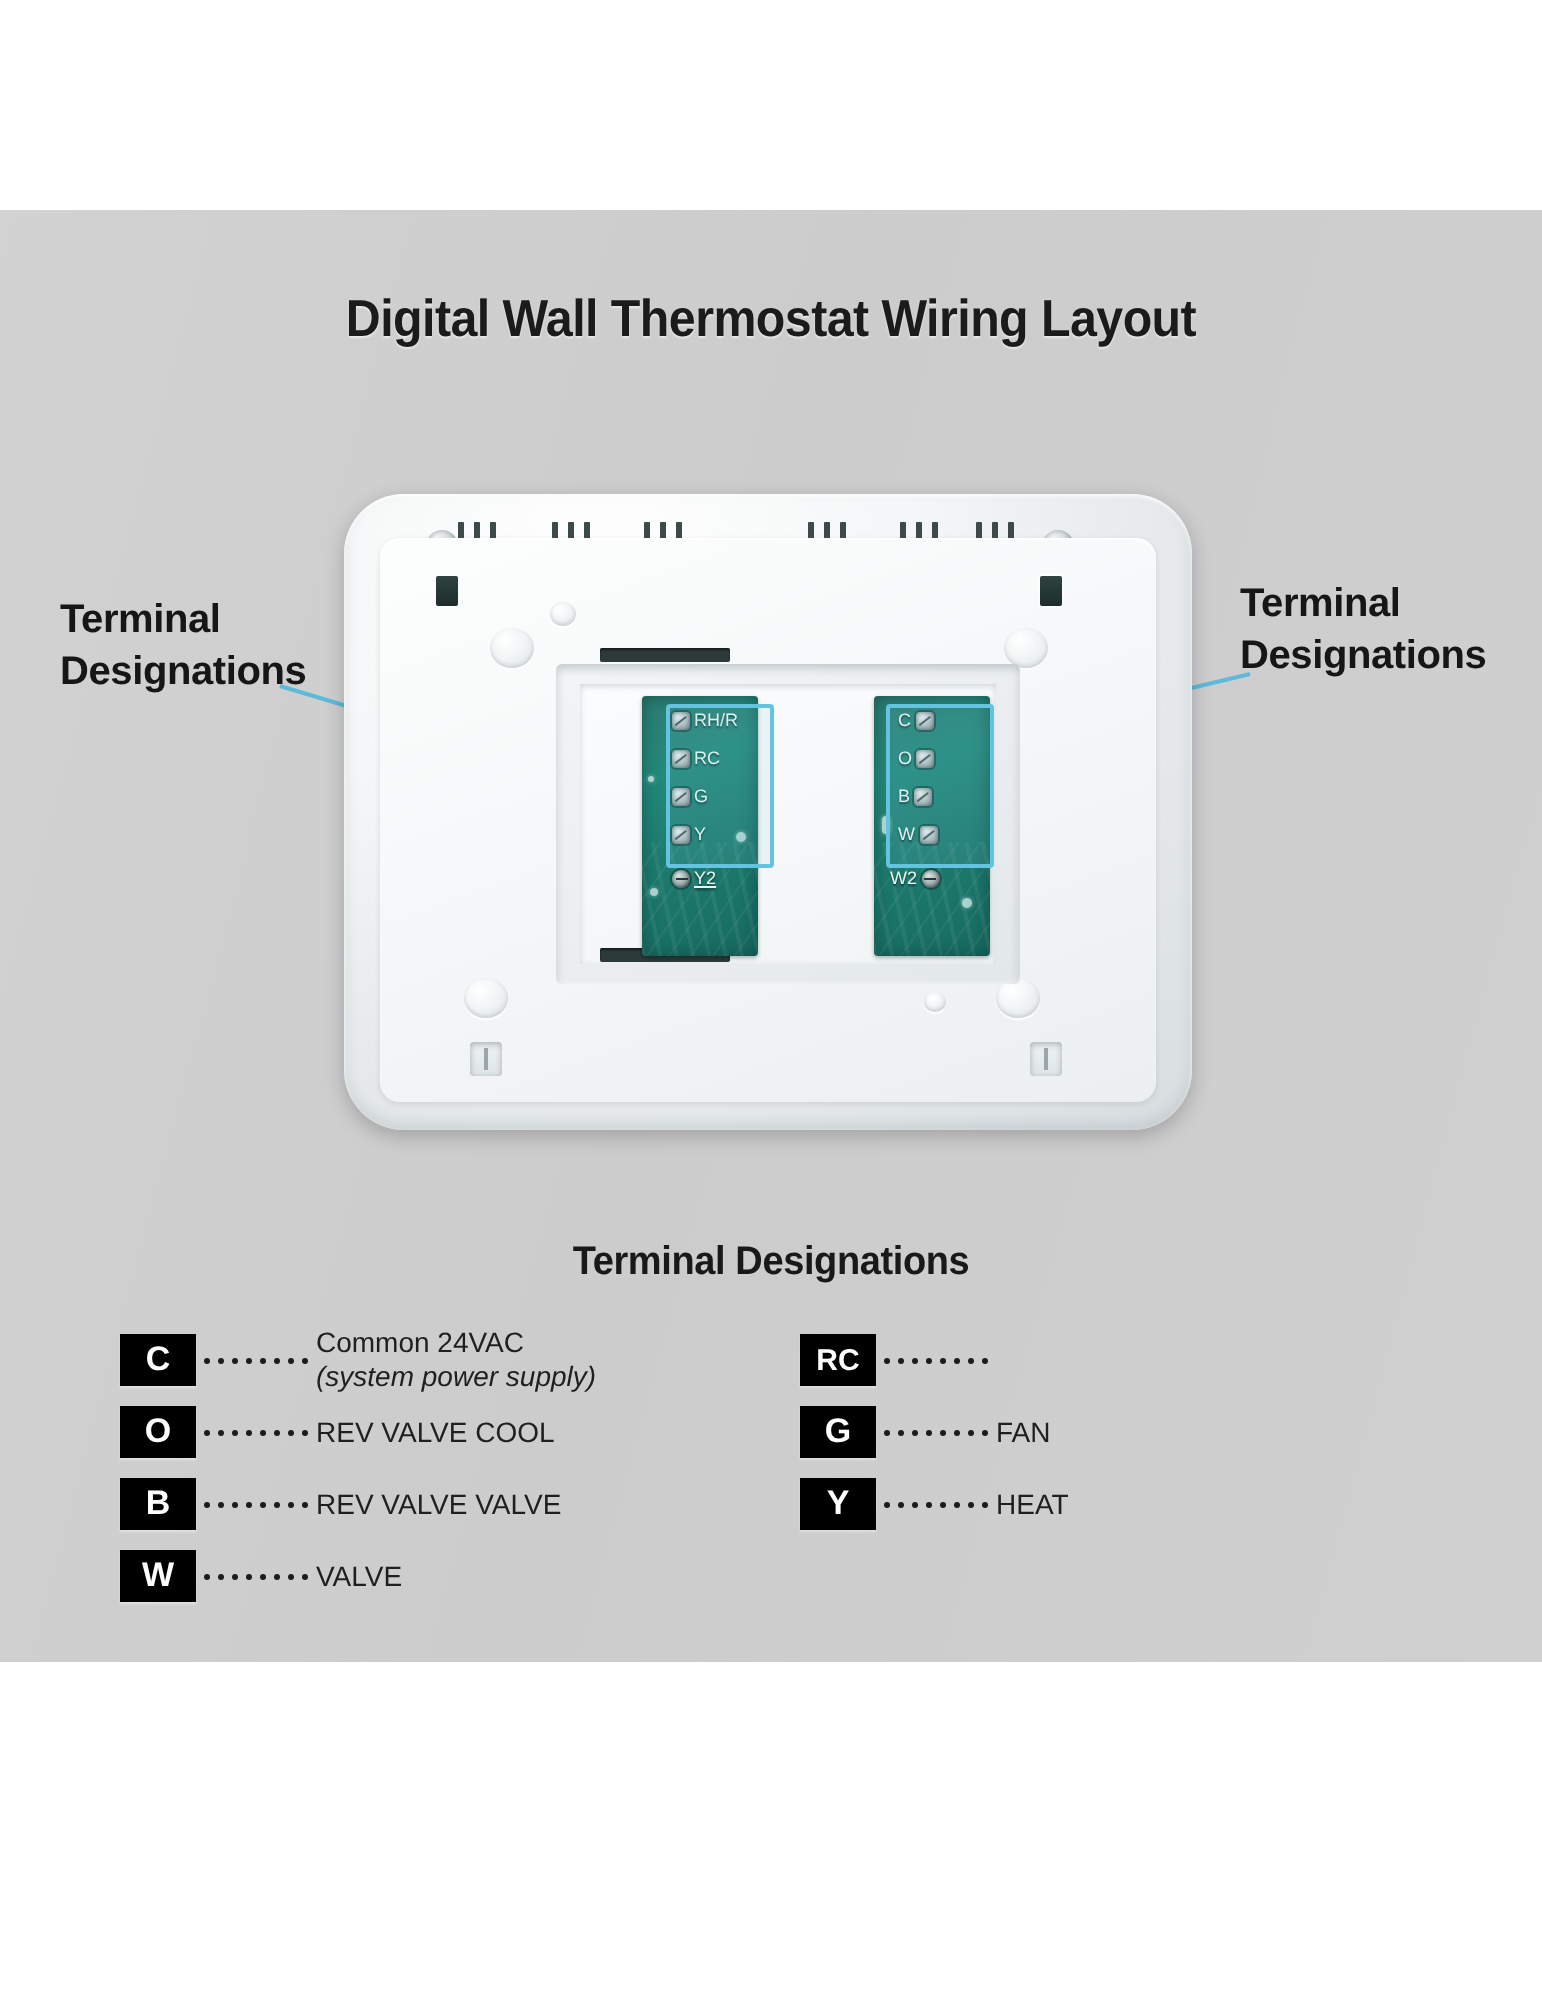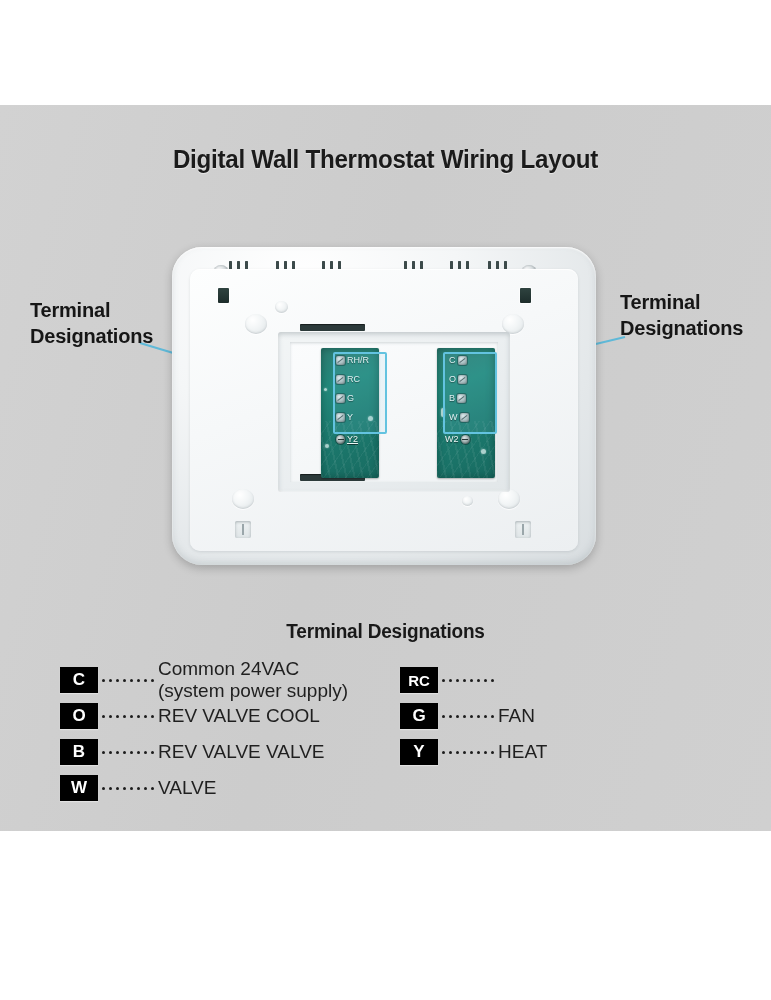--- a/index.html
+++ b/index.html
@@ -197,23 +197,23 @@
   .badge.small{font-size:15px;}
   .dots{
     flex:none;width:56px;height:26px;margin-left:4px;
     display:flex;align-items:center;
   }
   .dots i{
     display:block;width:3px;height:3px;background:#1c1c1c;border-radius:50%;
     margin-right:4px;
   }
   .ldesc{
-    font-size:19px;color:#1f1f1f;line-height:1.18;white-space:nowrap;
-  }
-  .ldesc .l2{display:block;}
+    font-size:14px;color:#1f1f1f;line-height:1.18;white-space:nowrap;
+  }
+  .ldesc .l2{display:block;font-style:italic;}
 </style>
 </head>
 <body>
 
 <div class="page">
 
   <div class="band"></div>
 
   <div class="title">Digital Wall Thermostat Wiring Layout</div>
 

